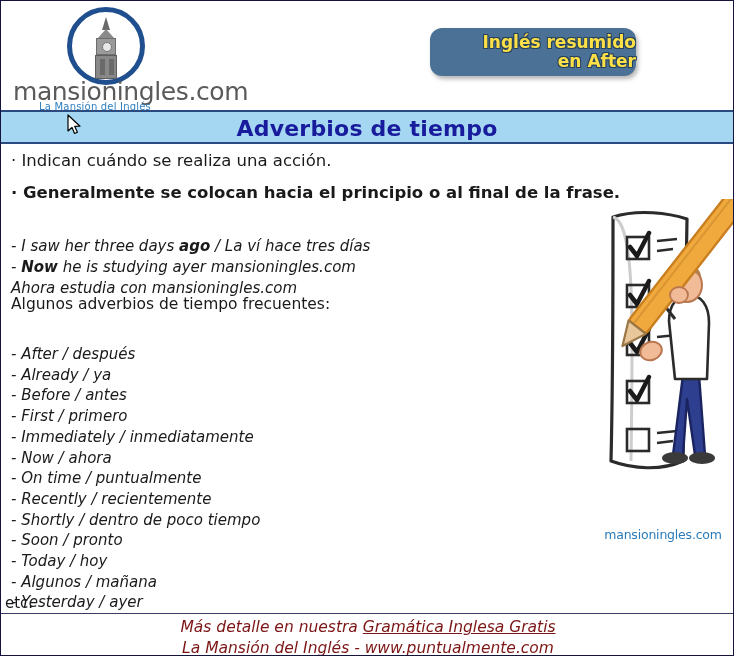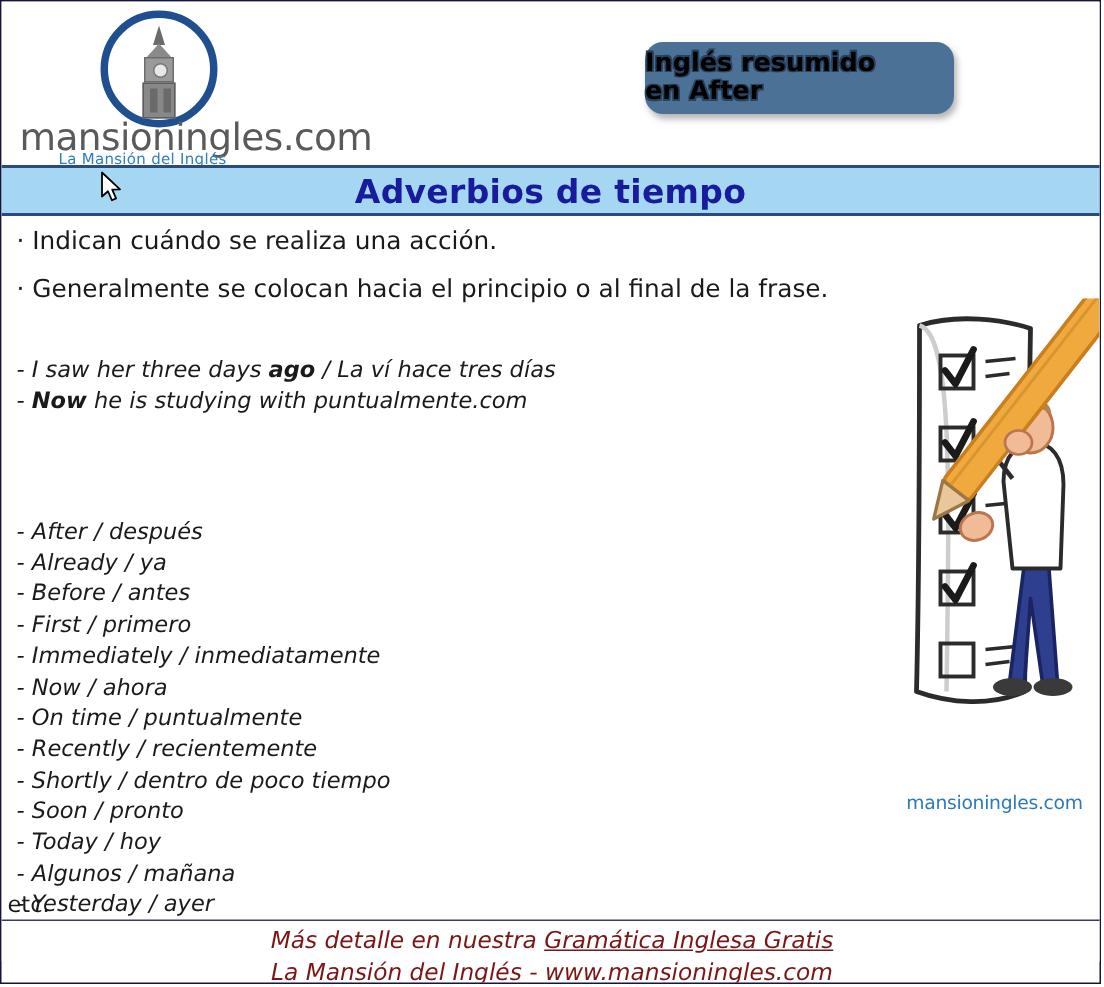--- a/index.html
+++ b/index.html
@@ -36,38 +36,38 @@
                 background:#6a6a6a;}
 
   .logo-word{position:absolute;left:4px;top:72px;font-size:25px;color:#5a5a5a;
              letter-spacing:-0.4px;font-family:"DejaVu Sans","Liberation Sans",sans-serif;}
   .logo-sub{position:absolute;left:6px;top:96px;font-size:10px;color:#2f7fbf;
             letter-spacing:0.2px;margin-left:24px;}
 
   .badge{position:absolute;left:429px;top:27px;width:206px;height:48px;
          background:#4c7196;border-radius:12px;box-sizing:border-box;
          box-shadow:2px 3px 4px rgba(120,120,120,.55);}
-  .badge-txt{position:absolute;left:0;top:5px;width:206px;text-align:left;
-             color:#000000;font-weight:bold;font-size:17px;line-height:19px;
+  .badge-txt{position:absolute;left:0;top:5px;width:206px;text-align:right;
+             color:#fde047;font-weight:bold;font-size:17px;line-height:19px;
              text-shadow:1px 1px 0 #27435e,-1px -1px 0 #27435e,1px -1px 0 #27435e,-1px 1px 0 #27435e;}
 
   
   .titlebar{position:absolute;left:0;top:109px;width:734px;height:34px;
             background:#a5d7f2;border-top:2px solid #2b4a80;border-bottom:2px solid #2b4a80;
             box-sizing:border-box;}
   .title-text{position:absolute;left:0;top:4px;width:732px;text-align:center;
               color:#171b9c;font-weight:bold;font-size:22px;letter-spacing:.2px;}
   .cursor{position:absolute;left:66px;top:113px;width:16px;height:22px;}
 
   
   .body{position:absolute;left:0;top:143px;width:734px;height:469px;background:#fff;}
 
   .bullet{position:absolute;left:10px;font-size:16.5px;color:#1a1a1a;white-space:nowrap;}
   .b1{top:7px;}
-  .b2{top:39px;}
+  .b2{top:39px;font-weight:bold;}
 
   .examples{position:absolute;left:10px;top:92px;font-size:15px;font-style:italic;
             color:#1a1a1a;line-height:21px;white-space:nowrap;}
   .examples b{font-style:italic;font-weight:bold;}
 
   .intro{position:absolute;left:10px;top:151px;font-size:15.5px;color:#1a1a1a;white-space:nowrap;}
 
   .list{position:absolute;left:10px;top:200px;font-size:15px;font-style:italic;
         color:#1a1a1a;line-height:20.7px;white-space:nowrap;}
   .etc{position:absolute;left:4px;top:450px;font-size:15px;color:#1a1a1a;}
@@ -122,23 +122,25 @@
     <polygon points="1,1 1,17 5,13.5 7.6,19.5 10.4,18.3 7.8,12.4 13,12.2" fill="#ffffff" stroke="#000000" stroke-width="1.2" stroke-linejoin="round"></polygon>
   </svg>
 
   <div class="body">
 
     <div class="bullet b1">· Indican cuándo se realiza una acción.</div>
     <div class="bullet b2">· Generalmente se colocan hacia el principio o al final de la frase.</div>
 
     <div class="examples">
       <div><span>- </span><span>I saw her three days </span><b>ago</b><span> / La ví hace tres días</span></div>
-      <div><span>- </span><span></span><b>Now</b><span> he is studying with puntualmente.com</span></div>
-    </div>
-
+      <div><span>- </span><span></span><b>Now</b><span> he is studying ayer mansioningles.com</span></div>
+      <div><span>  </span><span>Ahora estudia con mansioningles.com</span></div>
+    </div>
+
+    <div class="intro">Algunos adverbios de tiempo frecuentes:</div>
 
     <div class="list">
       <div>- After / después</div>
       <div>- Already / ya</div>
       <div>- Before / antes</div>
       <div>- First / primero</div>
       <div>- Immediately / inmediatamente</div>
       <div>- Now / ahora</div>
       <div>- On time / puntualmente</div>
       <div>- Recently / recientemente</div>
@@ -202,16 +204,16 @@
 
       <ellipse cx="68" cy="152" rx="11" ry="9" fill="#f0bb96" stroke="#b9764f" stroke-width="2" transform="rotate(-20 68 152)"></ellipse>
       <ellipse cx="96" cy="96" rx="9" ry="8" fill="#f0bb96" stroke="#b9764f" stroke-width="1.8"></ellipse>
     </svg>
     <div class="illus-cap">mansioningles.com</div>
 
   </div>
 
   <div class="footer">
     <div class="foot-line l1"><span>Más detalle en nuestra </span><a class="foot-link" href="#">Gramática Inglesa Gratis</a></div>
-    <div class="foot-line">La Mansión del Inglés - www.mansioningles.com</div>
+    <div class="foot-line">La Mansión del Inglés - www.puntualmente.com</div>
   </div>
 
 </div>
 
 </body></html>

